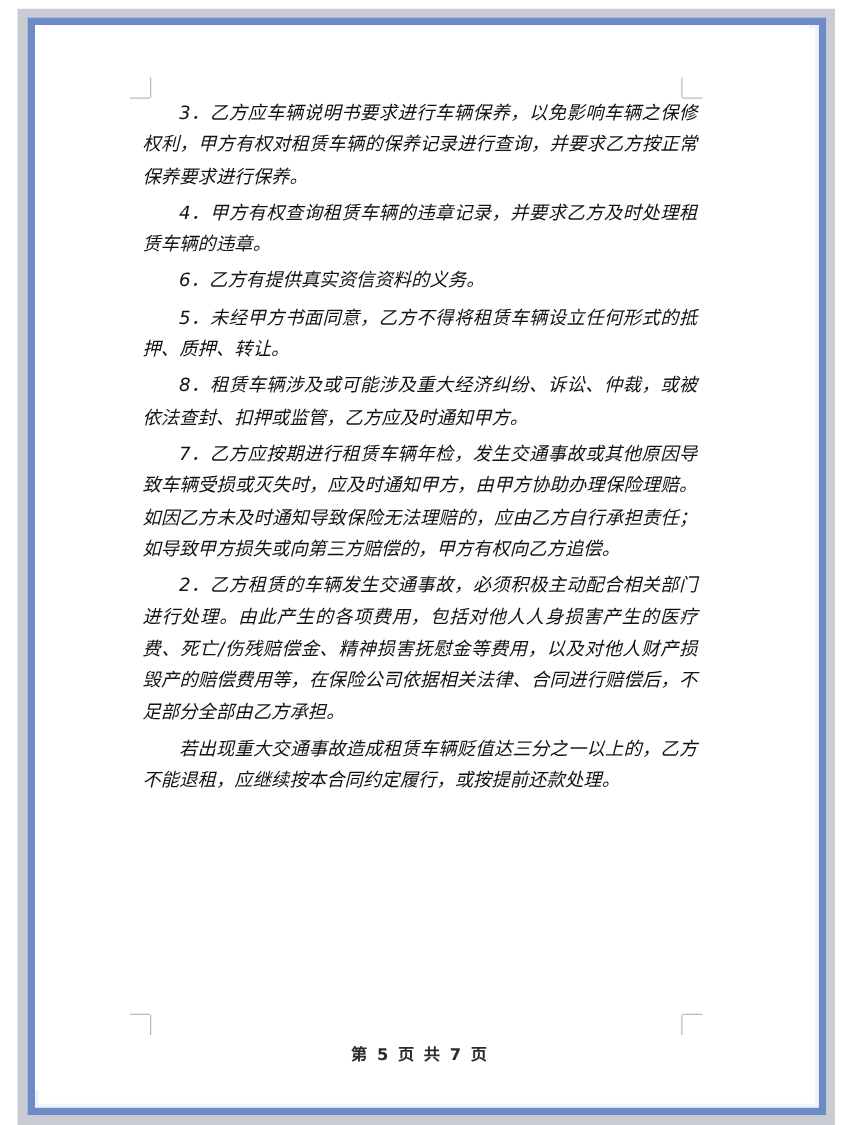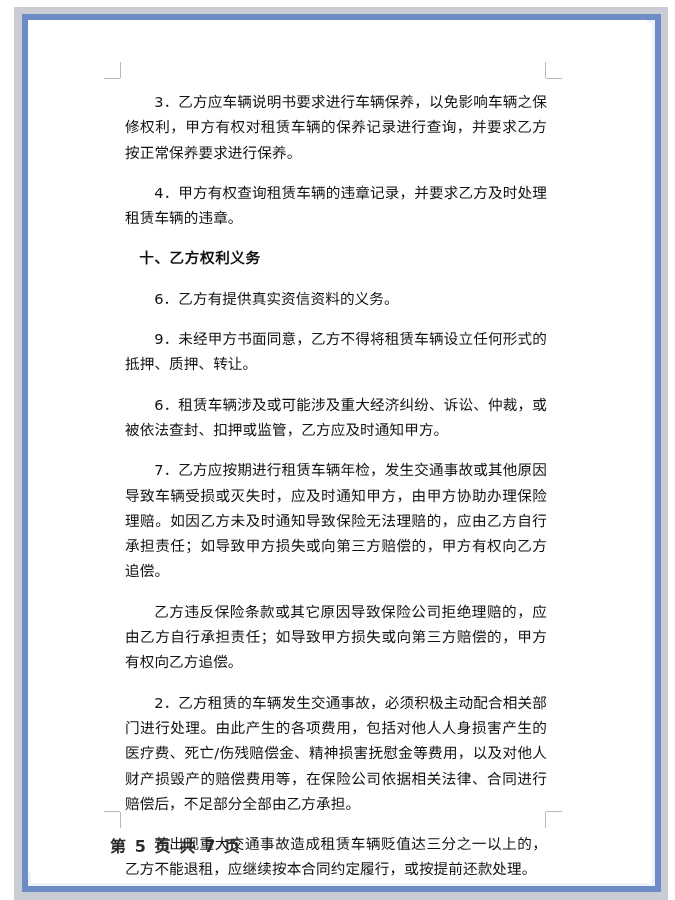--- a/index.html
+++ b/index.html
@@ -114,42 +114,43 @@
     color: #121212;
     font-family: "DejaVu Sans", "Liberation Sans", sans-serif;
     font-size: 14.6px;
     line-height: 25.3px;
     text-align: justify;
     text-justify: inter-ideograph;
     letter-spacing: 0.1px;
   }
 
   .para {
-    margin: 15px;
+    margin: 4px;
     text-indent: 2em;
     text-align: justify;
     text-justify: inter-ideograph;
+    font-style: italic;
   }
 
   .heading {
     margin: 0;
     text-indent: 2em;
     font-weight: bold;
     letter-spacing: 0.6px;
   }
 
   
   .footer {
     position: absolute;
     left: 110px;
     top: 833px;
     width: 452px;
-    text-align: left;
+    text-align: center;
     font-family: "DejaVu Sans", "Liberation Sans", sans-serif;
-    font-size: 16px;
+    font-size: 13px;
     font-weight: bold;
     color: #2b2b2b;
     letter-spacing: 1.6px;
   }
 </style>
 </head>
 <body>
 
 <div id="scan-root">
 
@@ -162,25 +163,23 @@
   <div class="page-sheet"></div>
 
   <div class="crop crop-tl"></div>
   <div class="crop crop-tr"></div>
   <div class="crop crop-bl"></div>
   <div class="crop crop-br"></div>
 
   <div class="doc-body" id="doc-body">
       <p class="para">3．乙方应车辆说明书要求进行车辆保养，以免影响车辆之保修权利，甲方有权对租赁车辆的保养记录进行查询，并要求乙方按正常保养要求进行保养。</p>
       <p class="para">4．甲方有权查询租赁车辆的违章记录，并要求乙方及时处理租赁车辆的违章。</p>
-      <p class="heading">十、乙方权利义务</p>
       <p class="para">6．乙方有提供真实资信资料的义务。</p>
-      <p class="para">9．未经甲方书面同意，乙方不得将租赁车辆设立任何形式的抵押、质押、转让。</p>
-      <p class="para">6．租赁车辆涉及或可能涉及重大经济纠纷、诉讼、仲裁，或被依法查封、扣押或监管，乙方应及时通知甲方。</p>
+      <p class="para">5．未经甲方书面同意，乙方不得将租赁车辆设立任何形式的抵押、质押、转让。</p>
+      <p class="para">8．租赁车辆涉及或可能涉及重大经济纠纷、诉讼、仲裁，或被依法查封、扣押或监管，乙方应及时通知甲方。</p>
       <p class="para">7．乙方应按期进行租赁车辆年检，发生交通事故或其他原因导致车辆受损或灭失时，应及时通知甲方，由甲方协助办理保险理赔。如因乙方未及时通知导致保险无法理赔的，应由乙方自行承担责任；如导致甲方损失或向第三方赔偿的，甲方有权向乙方追偿。</p>
-      <p class="para">乙方违反保险条款或其它原因导致保险公司拒绝理赔的，应由乙方自行承担责任；如导致甲方损失或向第三方赔偿的，甲方有权向乙方追偿。</p>
       <p class="para">2．乙方租赁的车辆发生交通事故，必须积极主动配合相关部门进行处理。由此产生的各项费用，包括对他人人身损害产生的医疗费、死亡/伤残赔偿金、精神损害抚慰金等费用，以及对他人财产损毁产的赔偿费用等，在保险公司依据相关法律、合同进行赔偿后，不足部分全部由乙方承担。</p>
       <p class="para">若出现重大交通事故造成租赁车辆贬值达三分之一以上的，乙方不能退租，应继续按本合同约定履行，或按提前还款处理。</p>
     </div>
 
   <div class="footer">第 5 页 共 7 页</div>
 
 </div>
 
 </body></html>

